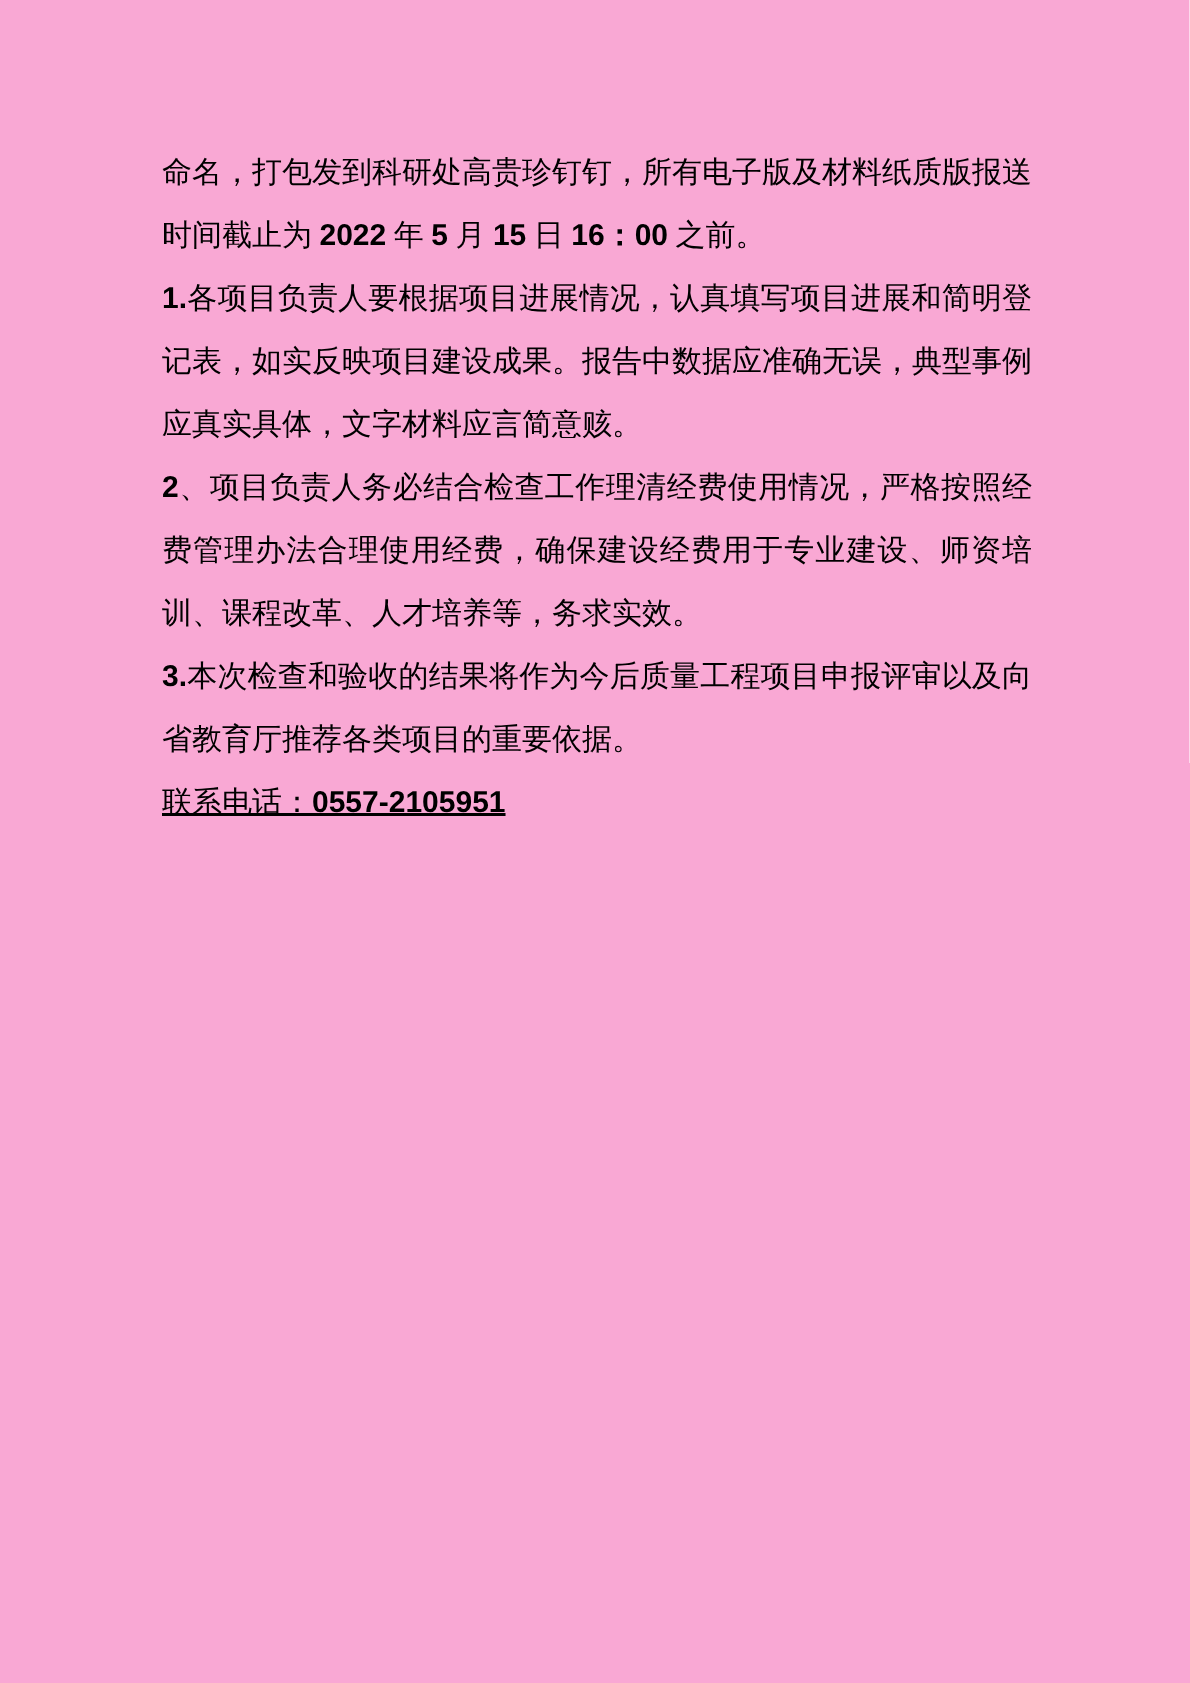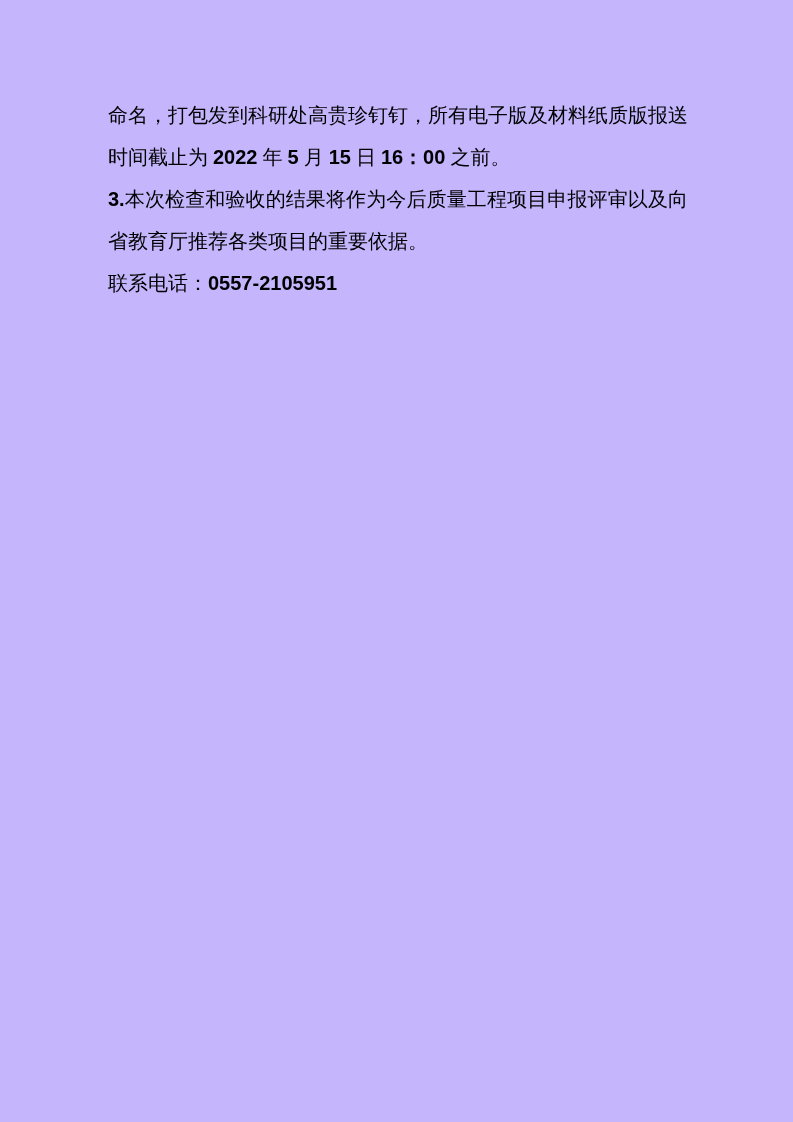--- a/index.html
+++ b/index.html
@@ -4,21 +4,21 @@
 <style>
   html, body {
     margin: 0;
     padding: 0;
     background: #ffffff;
   }
   .page {
     position: relative;
     width: 793px;
     height: 1122px;
-    background: #c4b5fd;
+    background: #f9a8d4;
     overflow: hidden;
   }
   .doc {
     position: absolute;
     left: 108px;
     top: 94px;
     width: 580px;
     color: #000000;
     font-family: "Liberation Serif", serif;
     font-size: 20px;
@@ -34,25 +34,27 @@
   .doc p.contact,
   .doc p.attachment {
     text-align: left;
   }
   
   .doc .b {
     font-weight: bold;
     font-family: "Liberation Sans", sans-serif;
   }
   .signature  { padding-left: 405px; margin-top: -6px; }
-  .contact    { padding-left: 329px; margin-top: -2px; }
+  .contact    { padding-left: 329px; margin-top: -2px; text-decoration: underline; }
   .attachment { padding-left: 20px;  margin-top: -2px; }
 </style>
 </head>
 <body>
 
 <div class="page">
   <div class="doc">
     <p class="body"><span>命名，打包发到科研处高贵珍钉钉，所有电子版及材料纸质版报送时间截止为 </span><span class="b">2022</span><span> 年 </span><span class="b">5</span><span> 月 </span><span class="b">15</span><span> 日 </span><span class="b">16：00</span><span> 之前。</span></p>
+    <p class="body"><span class="b">1.</span><span>各项目负责人要根据项目进展情况，认真填写项目进展和简明登记表，如实反映项目建设成果。报告中数据应准确无误，典型事例应真实具体，文字材料应言简意赅。</span></p>
+    <p class="body"><span class="b">2</span><span>、项目负责人务必结合检查工作理清经费使用情况，严格按照经费管理办法合理使用经费，确保建设经费用于专业建设、师资培训、课程改革、人才培养等，务求实效。</span></p>
     <p class="body"><span class="b">3.</span><span>本次检查和验收的结果将作为今后质量工程项目申报评审以及向省教育厅推荐各类项目的重要依据。</span></p>
     <p class="body contact"><span>联系电话：</span><span class="b">0557-2105951</span></p>
   </div>
 </div>
 
 </body></html>

